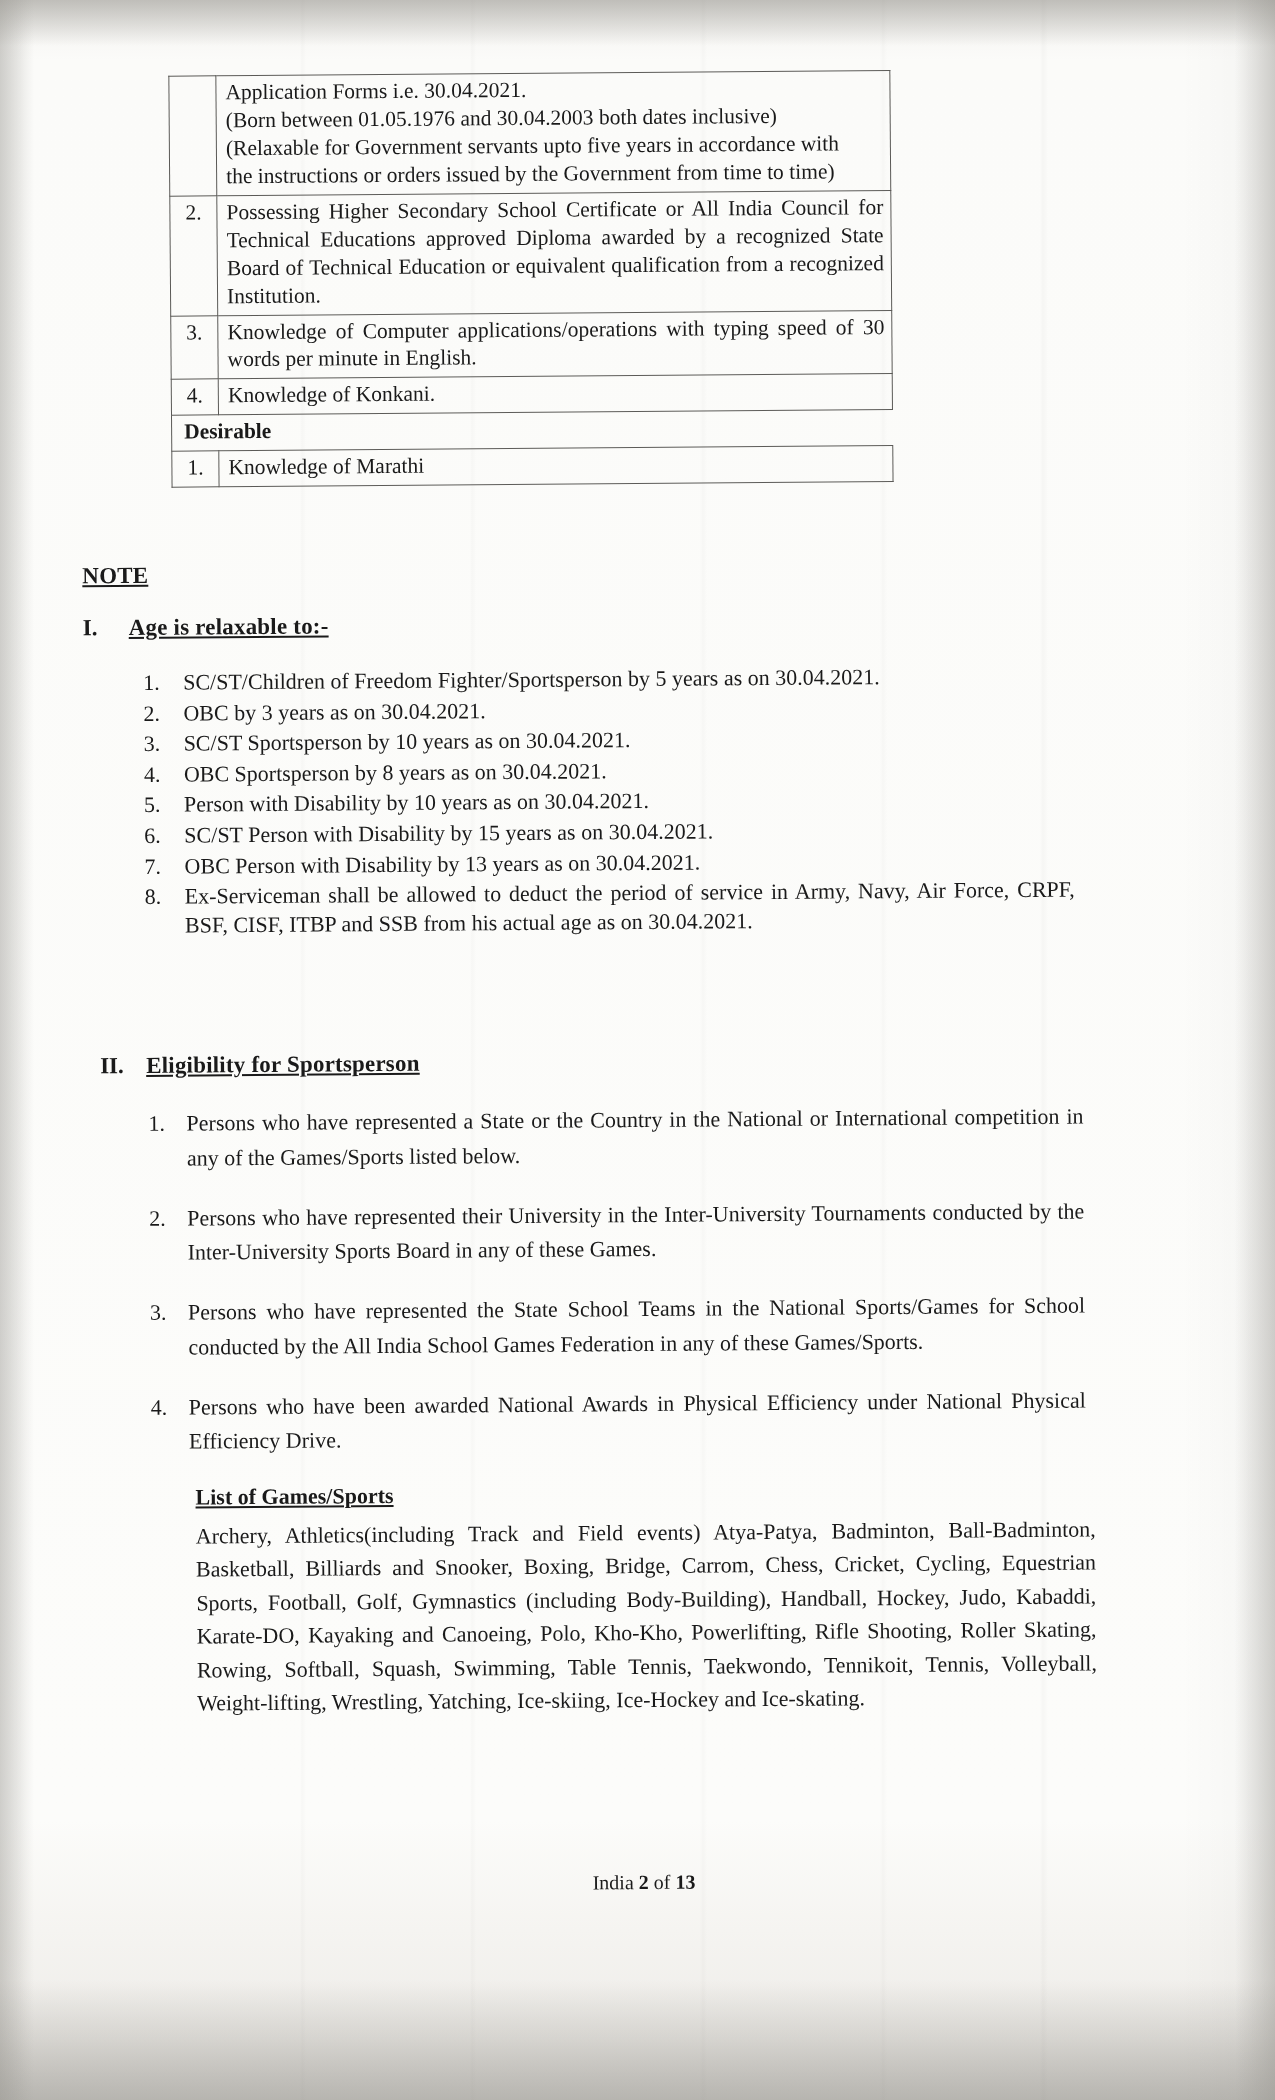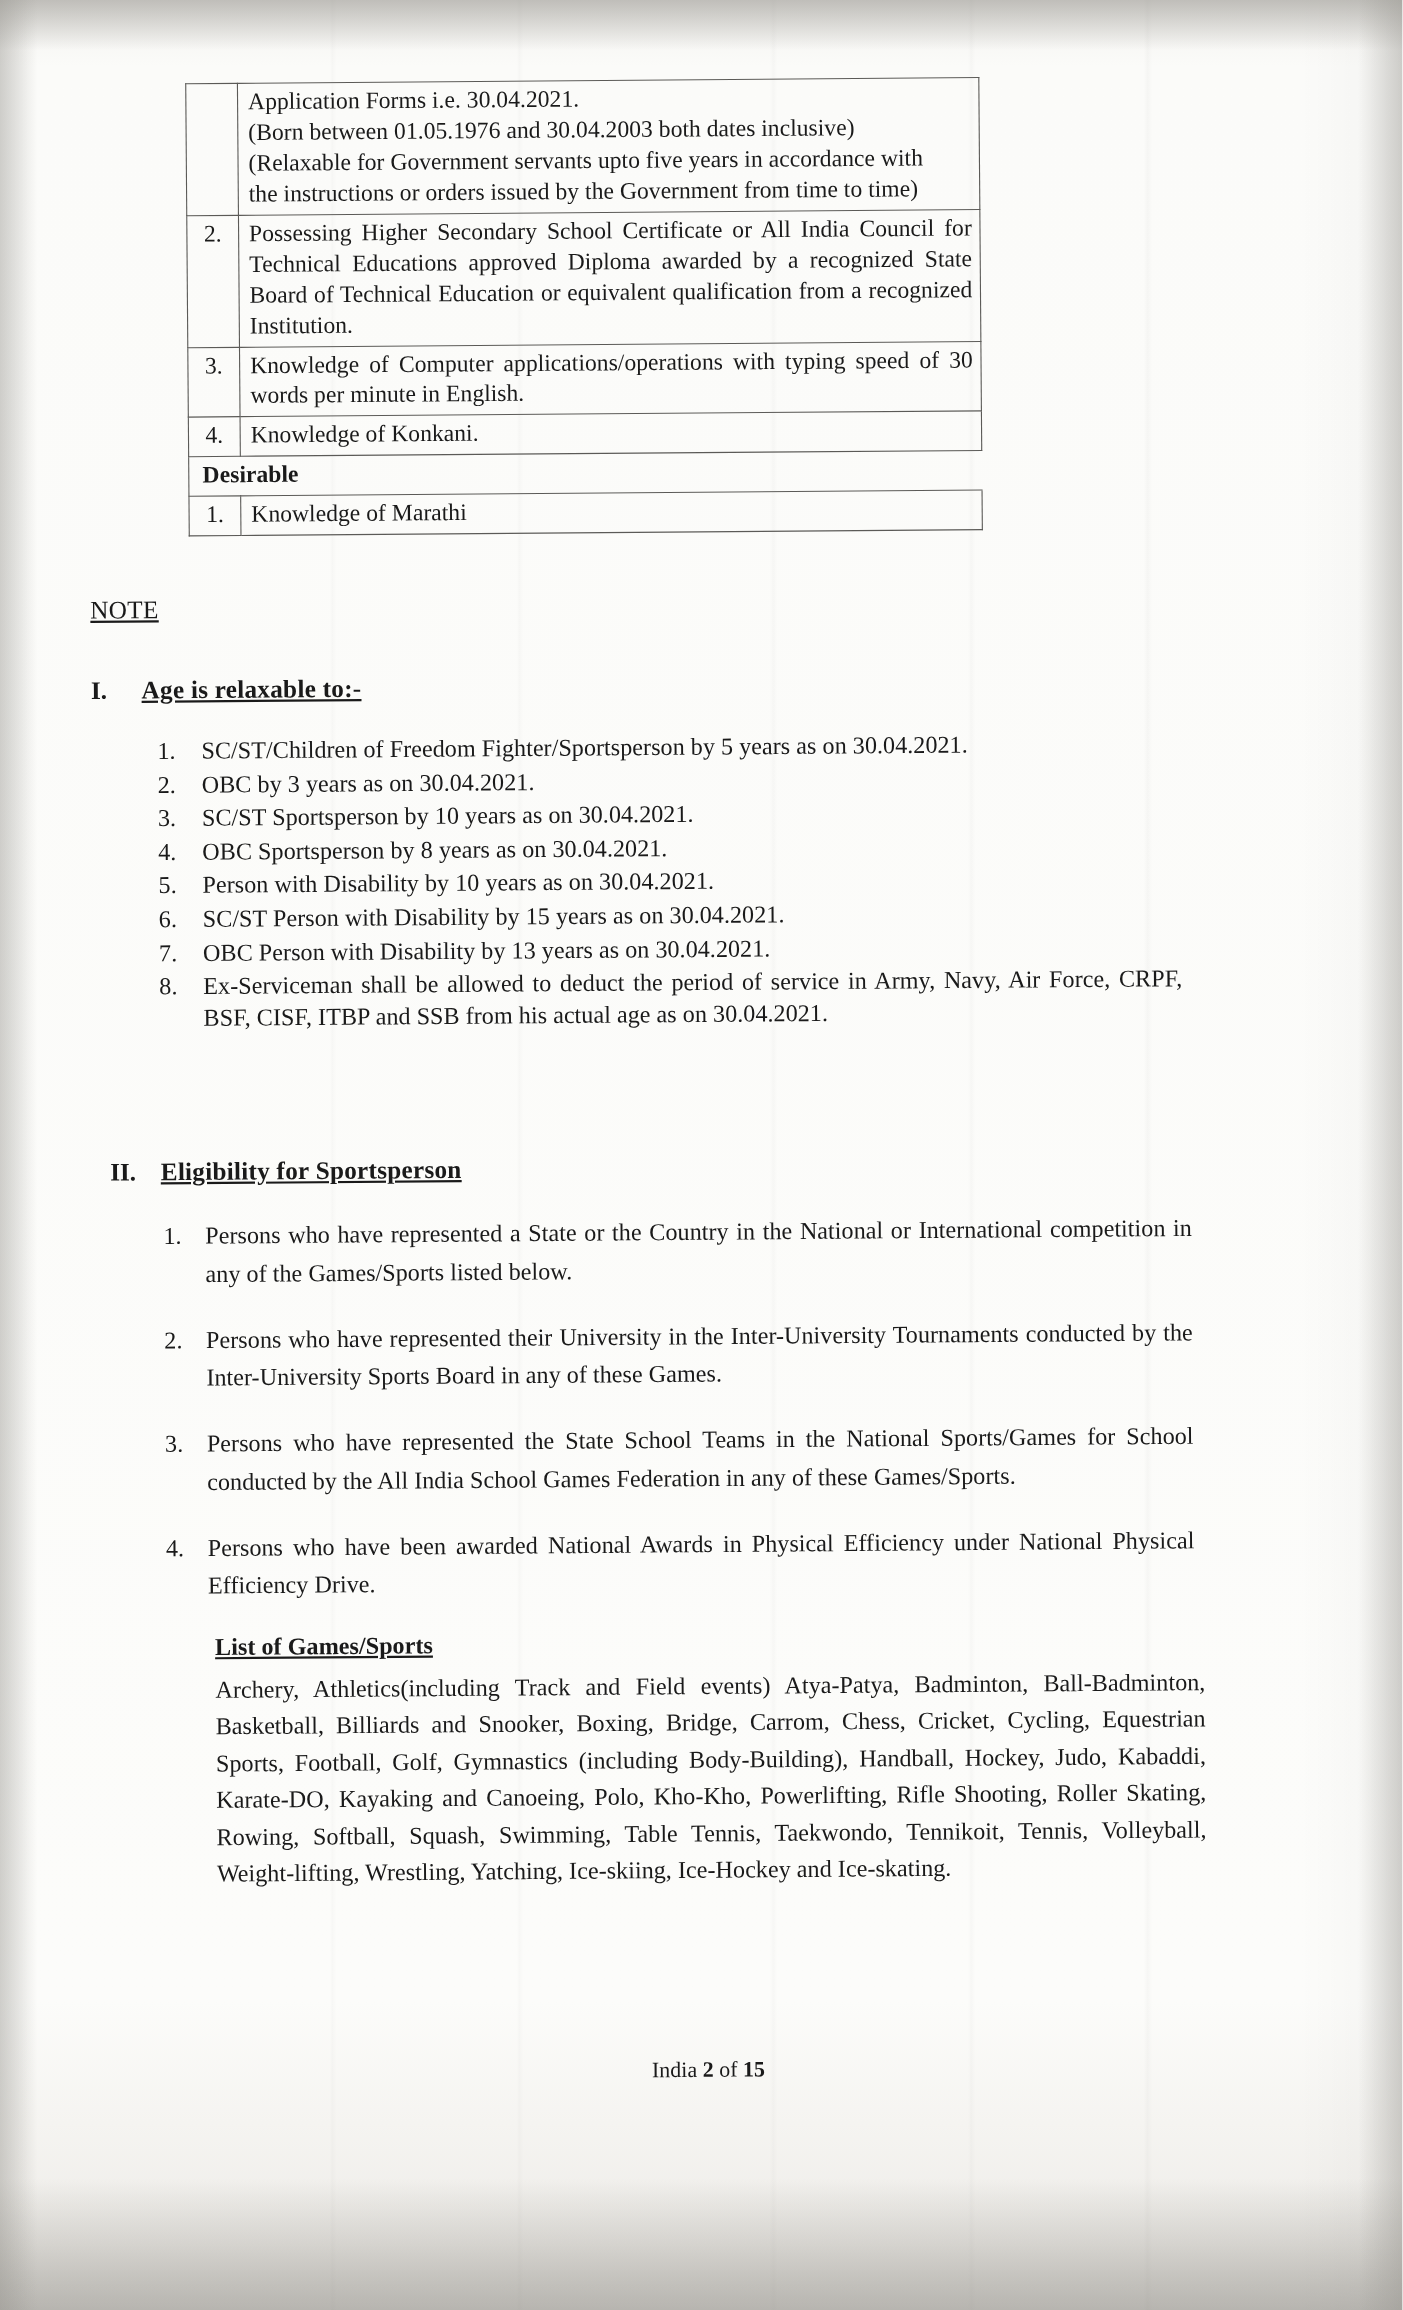--- a/index.html
+++ b/index.html
@@ -93,23 +93,23 @@
   }
   .req-table tr.row-desirable td {
     border-right-color: transparent;
   }
   .cell-line { display: block; }
 
   
   .note-heading {
     position: absolute;
     left: 86px;
-    top: 538px;
+    top: 559px;
     font-size: 23px;
-    font-weight: normal;
+    font-weight: bold;
     text-decoration: underline;
     letter-spacing: 0.2px;
   }
 
   .sec {
     position: absolute;
     width: 1010px;
   }
   .sec-head {
     display: flex;
@@ -297,21 +297,21 @@
       </ol>
 
       <div class="games-block">
         <div class="games-title">List of Games/Sports</div>
         <div class="games-text">Archery, Athletics(including Track and Field events) Atya-Patya, Badminton, Ball-Badminton, Basketball, Billiards and Snooker, Boxing, Bridge, Carrom, Chess, Cricket, Cycling, Equestrian Sports, Football, Golf, Gymnastics (including Body-Building), Handball, Hockey, Judo, Kabaddi, Karate-DO, Kayaking and Canoeing, Polo, Kho-Kho, Powerlifting, Rifle Shooting, Roller Skating, Rowing, Softball, Squash, Swimming, Table Tennis, Taekwondo, Tennikoit, Tennis, Volleyball, Weight-lifting, Wrestling, Yatching, Ice-skiing, Ice-Hockey and Ice-skating.</div>
       </div>
     </div>
   </div>
 
   <div class="footer">
-    <span>India </span><b>2</b><span> of </span><b>15</b>
+    <span>India </span><b>2</b><span> of </span><b>13</b>
   </div>
 
 </div>
 
 <div class="scan-edge-top"></div>
 <div class="scan-edge-bottom"></div>
 <div class="scan-edge-left"></div>
 <div class="scan-edge-right"></div>
 
 </body></html>

